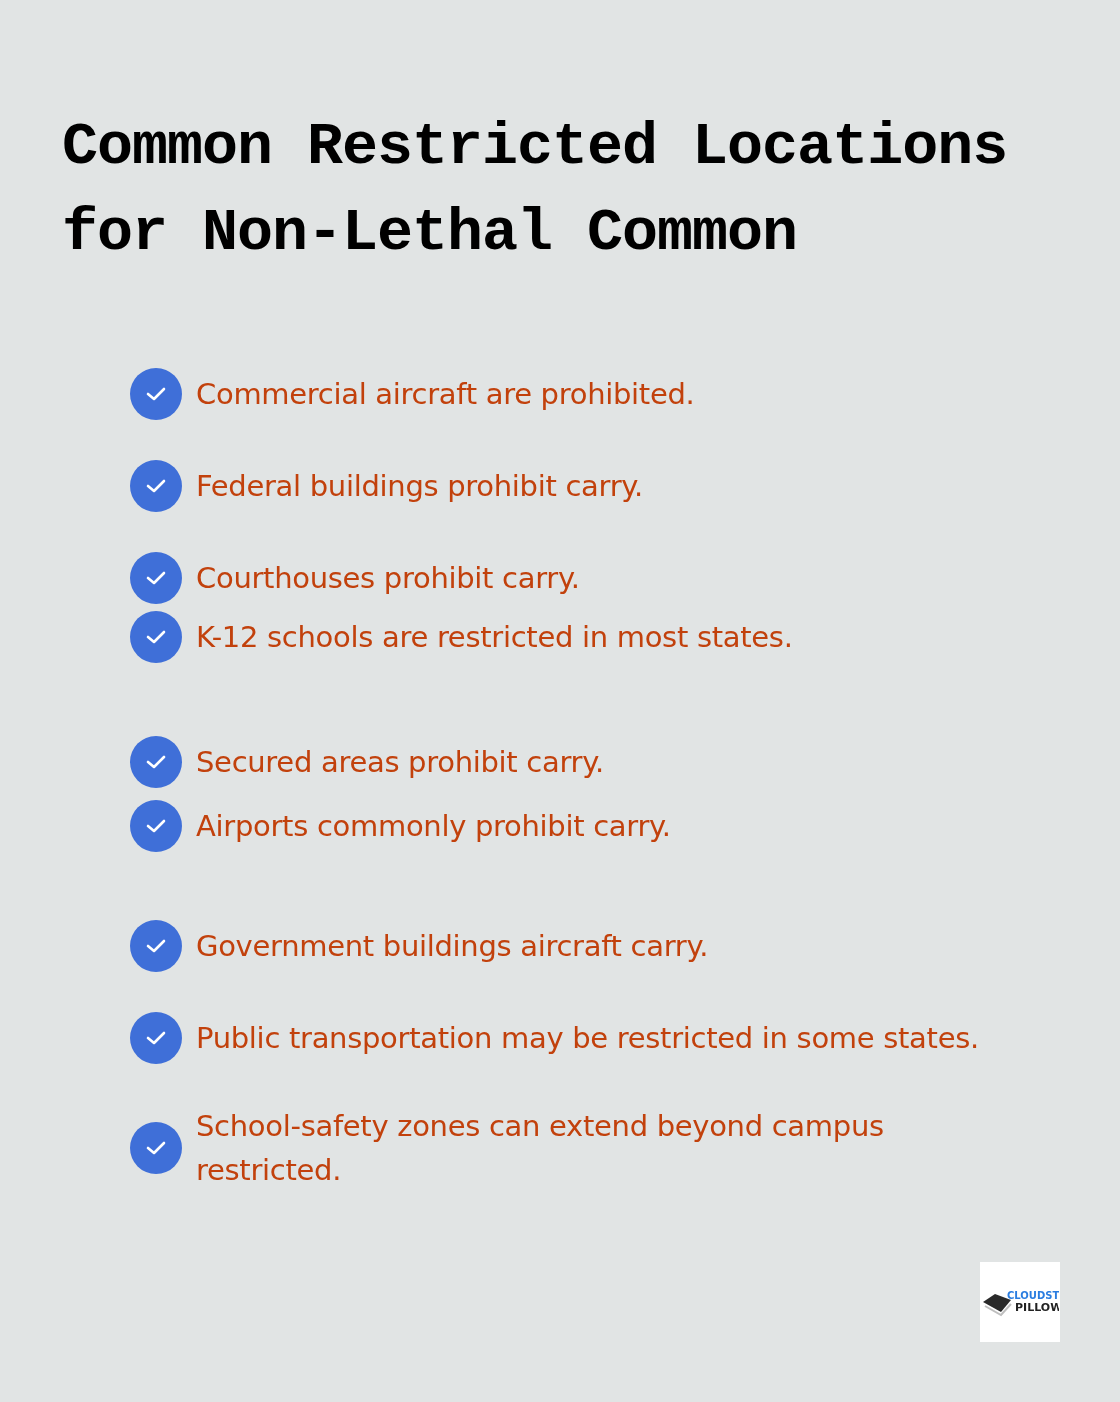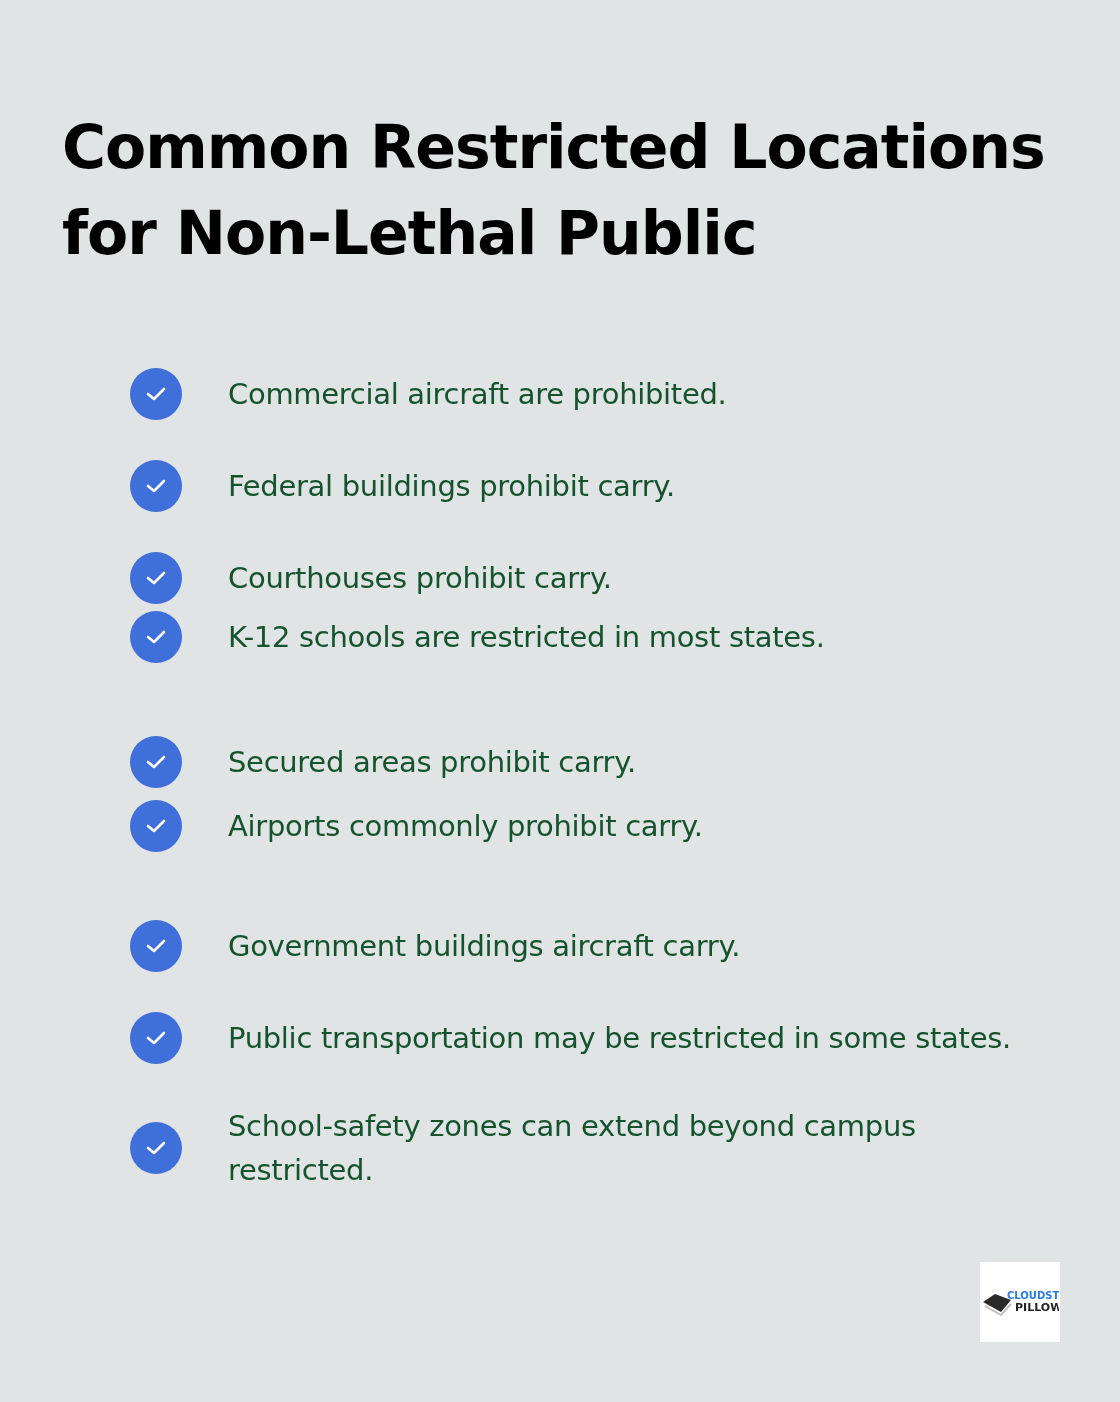--- a/index.html
+++ b/index.html
@@ -10,51 +10,52 @@
       color: #000;
       position: relative;
       overflow: hidden;
     }
     .title {
       position: absolute; left: 62px; top: 104px;
       width: 1000px;
       font-size: 60px; font-weight: bold; line-height: 86px;
       letter-spacing: -1px;
       margin: 0;
+      font-family: Liberation Mono, monospace;
     }
     .list { position: absolute; left: 130px; top: 0; width: 960px; }
     .item {
       position: absolute; left: 0;
       display: flex; align-items: center;
       width: 960px;
     }
     .check {
       width: 52px; height: 52px; border-radius: 50%;
       background: #3f6fd8;
       flex: 0 0 52px;
       display: flex; align-items: center; justify-content: center;
     }
     .label {
-      margin-left: 46px;
+      margin-left: 14px;
       font-size: 29px; line-height: 44px;
       letter-spacing: -0.3px;
-      color: #14532d;
+      color: #c2410c;
     }
     .logo {
       position: absolute; left: 980px; top: 1262px;
       width: 80px; height: 80px; background: #ffffff;
       display: flex; align-items: center; justify-content: center;
     }
   </style>
 </head>
 <body>
 
 <h1 class="title">
   <span>Common Restricted Locations</span><br>
-  <span>for Non-Lethal Public</span>
+  <span>for Non-Lethal Common</span>
 </h1>
 
 <div class="list">
   <div class="item" style="top:368px">
     <span class="check">
       <svg width="22" height="16" viewBox="0 0 22 16">
           <path d="M3 8 L9 13 L19 3" fill="none" stroke="#fff" stroke-width="2.6" stroke-linecap="round" stroke-linejoin="round"></path>
         </svg>
     </span>
     <span class="label">Commercial aircraft are prohibited.</span>

